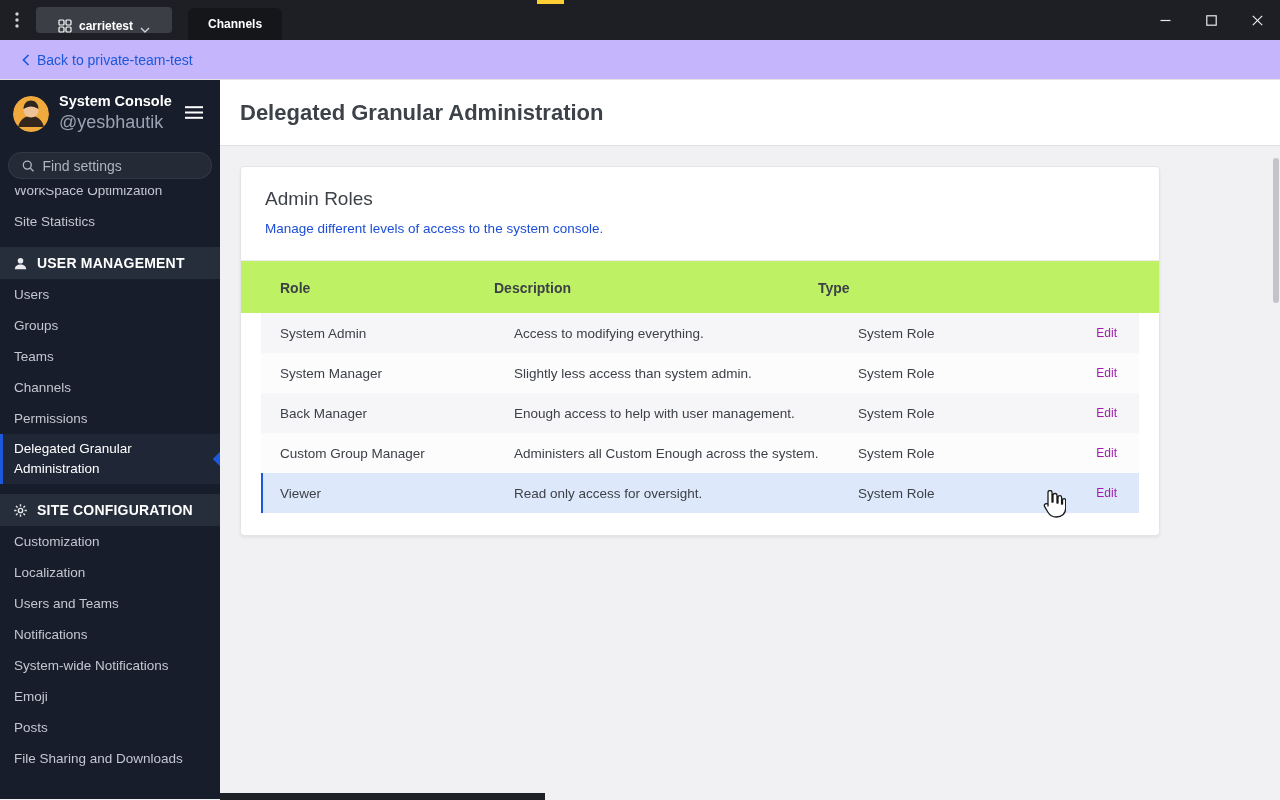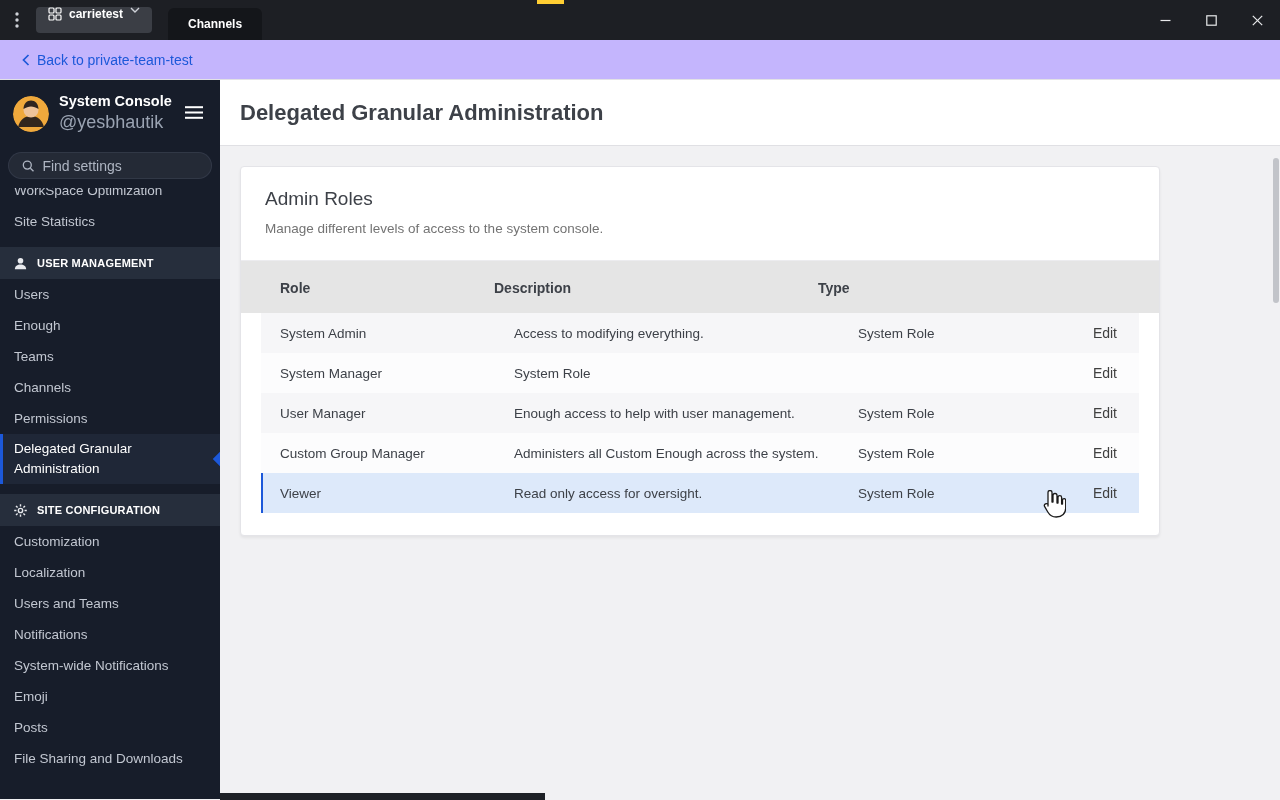--- a/index.html
+++ b/index.html
@@ -11,23 +11,23 @@
     color: #3d4148;
   }
 
   
   .titlebar {
     height: 40px; background: #1d1f24;
     display: flex; align-items: center; position: relative;
   }
   .tb-dots { width: 34px; display: flex; justify-content: center; cursor: pointer; }
   .server-btn {
-    display: flex; align-items: flex-start; gap: 7px;
+    display: flex; align-items: flex-end; gap: 7px;
     background: #3b3e45; border-radius: 4px; height: 26px;
-    padding: 0 12px; margin-left: 2px; color: #fff;
+    padding: 0 22px; margin-left: 2px; color: #fff;
     font-size: 12px; font-weight: bold; cursor: pointer;
   }
   .channels-tab {
     margin-left: 16px; align-self: flex-end; height: 32px;
     padding: 0 20px; background: #14161a; border-radius: 6px 6px 0 0;
     color: #fff; font-size: 12px; font-weight: bold;
     display: flex; align-items: center; cursor: pointer;
   }
   .yellow-sliver { position: absolute; top: 0; left: 537px; width: 27px; height: 4px; background: #ffce33; }
   .win-controls { margin-left: auto; display: flex; height: 100%; }
@@ -70,21 +70,21 @@
 
   .sidebar-nav { overflow: hidden; }
   .nav-item {
     height: 31px; display: flex; align-items: center;
     padding: 0 14px; font-size: 13.5px; cursor: pointer; white-space: nowrap;
   }
   .nav-item.partial { margin-top: -13px; }
   .section-header {
     height: 32px; margin-top: 10px; background: #262e3c; color: #fff;
     display: flex; align-items: center; gap: 9px; padding: 0 13px;
-    font-size: 11px; font-weight: bold; letter-spacing: 0.2px;
+    font-size: 14px; font-weight: bold; letter-spacing: 0.2px;
   }
   .nav-item.selected {
     height: auto; min-height: 44px; padding: 5px 14px 5px 11px;
     border-left: 3px solid #1c58d9; background: #1f2737; color: #fff;
     line-height: 20px; white-space: normal; position: relative;
   }
   .nav-item.selected::after {
     content: ""; position: absolute; right: -6px; top: 50%;
     width: 11px; height: 11px; background: #1c58d9;
     transform: translateY(-50%) rotate(45deg);
@@ -98,43 +98,43 @@
   }
   .page-title { font-size: 22px; font-weight: bold; color: #3d4148; }
   .page-body { flex: 1; padding: 20px; overflow: hidden; }
 
   .card {
     width: 920px; background: #fff; border: 1px solid #e4e4e8;
     border-radius: 4px; box-shadow: 0 2px 3px rgba(0,0,0,0.06);
   }
   .card-header { padding: 21px 24px 24px; }
   .card-title { font-size: 19px; font-weight: normal; color: #3d4148; }
-  .card-sub { margin-top: 11px; font-size: 13.5px; color: #737373; }
+  .card-sub { margin-top: 11px; font-size: 13.5px; color: #1d4ed8; }
 
   .grid-header {
-    background: #e5e5e5; border-top: 1px solid #ececef;
+    background: #bef264; border-top: 1px solid #ececef;
     display: flex; align-items: center; padding: 19px 22px 17px 0;
     font-size: 14px; font-weight: bold; color: #3d4148;
   }
   .grid-header .g-role { margin-left: 39px; width: 214px; }
   .grid-header .g-desc { width: 324px; }
   .grid-header .g-type { width: 200px; }
 
   .grid-rows { padding: 0 20px 22px; }
   .grid-row {
     height: 40px; display: flex; align-items: center;
     padding: 0 22px 0 19px; font-size: 13.5px; color: #3d4148; gap: 20px;
   }
   .grid-row:nth-child(odd) { background: #f6f6f8; }
   .grid-row:nth-child(even) { background: #fcfcfd; }
   .grid-row .c-role { width: 214px; }
   .grid-row .c-desc { width: 324px; }
   .grid-row .c-type { width: 200px; }
   .grid-row.selected { background: #dde9fa; border-left: 2px solid #1c58d9; padding-left: 17px; }
-  .edit-link { margin-left: auto; color: #404040; font-size: 14px; cursor: pointer; text-decoration: none; }
+  .edit-link { margin-left: auto; color: #a21caf; font-size: 12px; cursor: pointer; text-decoration: none; }
 
   
   .scrollbar-thumb {
     position: absolute; right: 1px; top: 158px; width: 6px; height: 145px;
     background: #c2c4c9; border-radius: 3px; z-index: 50; cursor: pointer;
   }
   .bottom-peek { position: absolute; left: 220px; bottom: 0; width: 325px; height: 7px; background: #1e2126; z-index: 40; }
   .cursor { position: absolute; left: 1040px; top: 490px; z-index: 100; pointer-events: none; }
 </style>
 </head>
@@ -237,21 +237,21 @@
       <div class="nav-item">Site Statistics</div>
 
       <div class="section-header">
         <svg width="15" height="15" viewBox="0 0 16 16">
           <circle cx="8" cy="5" r="3" fill="#e8eaee"></circle>
           <path d="M2 14c0-3.3 2.7-5 6-5s6 1.7 6 5z" fill="#e8eaee"></path>
         </svg>
         <span>USER MANAGEMENT</span>
       </div>
       <div class="nav-item">Users</div>
-      <div class="nav-item">Enough</div>
+      <div class="nav-item">Groups</div>
       <div class="nav-item">Teams</div>
       <div class="nav-item">Channels</div>
       <div class="nav-item">Permissions</div>
       <div class="nav-item selected">Delegated Granular Administration</div>
 
       <div class="section-header">
         <svg width="15" height="15" viewBox="0 0 16 16">
           <g stroke="#e8eaee" stroke-width="1.5" fill="none">
             <circle cx="8" cy="8" r="2.3"></circle>
             <path d="M8 1.3v2.4M8 12.3v2.4M1.3 8h2.4M12.3 8h2.4M3.2 3.2l1.7 1.7M11.1 11.1l1.7 1.7M12.8 3.2l-1.7 1.7M4.9 11.1l-1.7 1.7"></path>
@@ -289,25 +289,26 @@
 
         <div class="grid-rows">
           <div class="grid-row">
             <div class="c-role">System Admin</div>
             <div class="c-desc">Access to modifying everything.</div>
             <div class="c-type">System Role</div>
             <a class="edit-link">Edit</a>
           </div>
           <div class="grid-row">
             <div class="c-role">System Manager</div>
+            <div class="c-desc">Slightly less access than system admin.</div>
             <div class="c-type">System Role</div>
             <a class="edit-link">Edit</a>
           </div>
           <div class="grid-row">
-            <div class="c-role">User Manager</div>
+            <div class="c-role">Back Manager</div>
             <div class="c-desc">Enough access to help with user management.</div>
             <div class="c-type">System Role</div>
             <a class="edit-link">Edit</a>
           </div>
           <div class="grid-row">
             <div class="c-role">Custom Group Manager</div>
             <div class="c-desc">Administers all Custom Enough across the system.</div>
             <div class="c-type">System Role</div>
             <a class="edit-link">Edit</a>
           </div>

